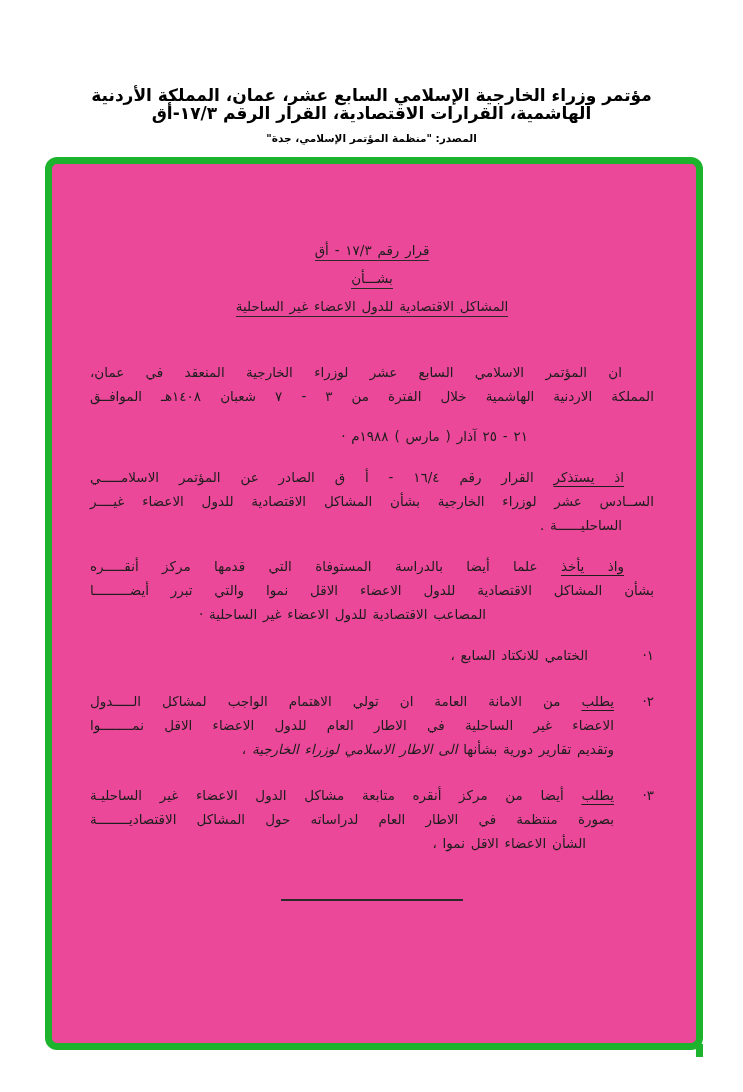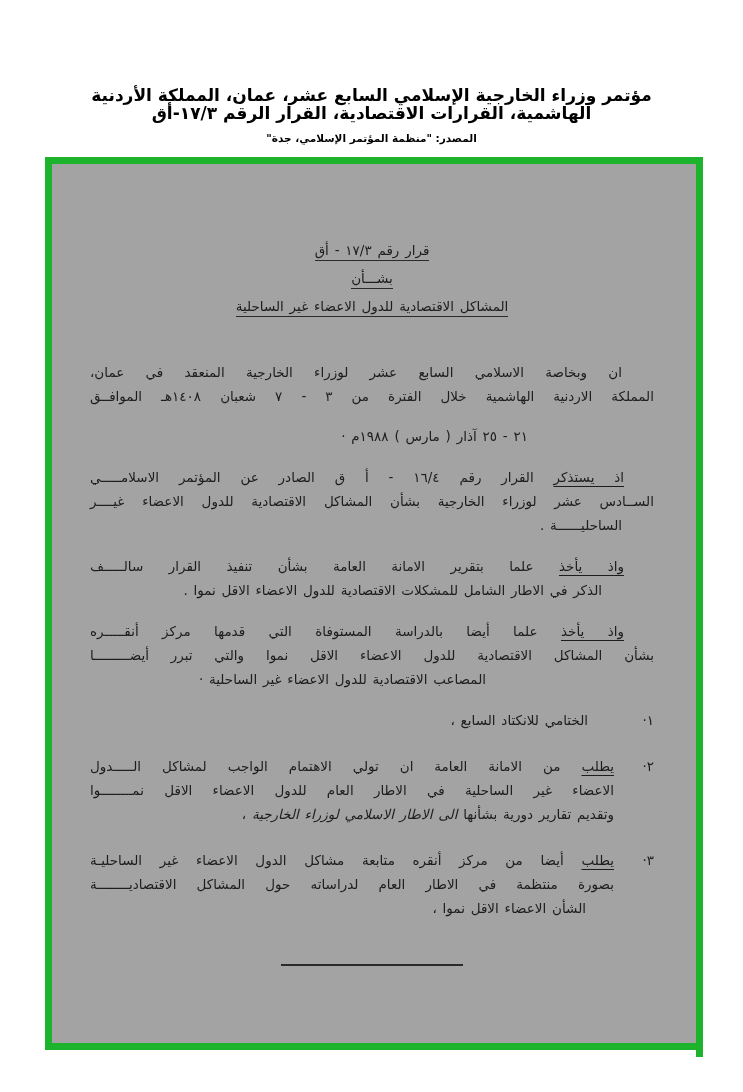--- a/index.html
+++ b/index.html
@@ -15,21 +15,21 @@
   .hdr1{
     font-size:17px;font-weight:700;letter-spacing:0;line-height:18px;
     padding:0 48px;
   }
   .hdr2{
     font-size:10.5px;font-weight:700;margin-top:10px;
   }
   
   .doc-frame{
     position:absolute;left:45px;top:157px;width:644px;height:879px;
-    border:7px solid #1db32c;border-radius:0;background:#a3a3a3;
+    border:7px solid #1db32c;border-radius:12px;background:#ec4899;
   }
   .frame-tail{
     position:absolute;right:-7px;bottom:-14px;width:7px;height:13px;
     background:#1db32c;
   }
   .doc-content{
     direction:rtl;color:#1d1d1d;
     padding:72px 42px 0 38px;
     font-size:13.5px;line-height:24px;
     letter-spacing:0.2px;word-spacing:1.5px;
@@ -69,32 +69,28 @@
   <div class="doc-content">
 
     <div class="title-block">
       <div class="title-line"><span>قرار رقم ١٧/٣ - أق</span></div>
       <div class="title-line"><span>بشـــأن</span></div>
       <div class="title-line"><span>المشاكل الاقتصادية للدول الاعضاء غير الساحلية</span></div>
     </div>
 
     <div id="preamble">
         <div class="para">
-          <div class="pline" style="padding-right: 32px;">ان وبخاصة الاسلامي السابع عشر لوزراء الخارجية المنعقد في عمان،</div>
+          <div class="pline" style="padding-right: 32px;">ان المؤتمر الاسلامي السابع عشر لوزراء الخارجية المنعقد في عمان،</div>
           <div class="pline">المملكة الاردنية الهاشمية خلال الفترة من ٣ - ٧ شعبان ١٤٠٨هـ الموافــق</div>
           <div class="pline short" style="padding-right: 126px; margin-top: 16px;">٢١ - ٢٥ آذار ( مارس ) ١٩٨٨م ·</div>
         </div>
         <div class="para">
           <div class="pline" style="padding-right: 30px;"><span class="lead-u">اذ يستذكر</span> القرار رقم ١٦/٤ - أ ق الصادر عن المؤتمر الاسلامـــــي</div>
           <div class="pline">الســادس عشر لوزراء الخارجية بشأن المشاكل الاقتصادية للدول الاعضاء غيــــر</div>
           <div class="pline short" style="padding-right: 32px;">الساحليــــــة .</div>
-        </div>
-        <div class="para">
-          <div class="pline" style="padding-right: 30px;"><span class="lead-u">واذ يأخذ</span> علما بتقرير الامانة العامة بشأن تنفيذ القرار سالـــــف</div>
-          <div class="pline short" style="padding-right: 52px;">الذكر في الاطار الشامل للمشكلات الاقتصادية للدول الاعضاء الاقل نموا .</div>
         </div>
         <div class="para">
           <div class="pline" style="padding-right: 30px;"><span class="lead-u">واذ يأخذ</span> علما أيضا بالدراسة المستوفاة التي قدمها مركز أنقـــــره</div>
           <div class="pline">بشأن المشاكل الاقتصادية للدول الاعضاء الاقل نموا والتي تبرر أيضـــــــــا</div>
           <div class="pline short" style="padding-right: 168px;">المصاعب الاقتصادية للدول الاعضاء غير الساحلية ·</div>
         </div>
       </div>
 
     <div id="items">
         <div class="item">

